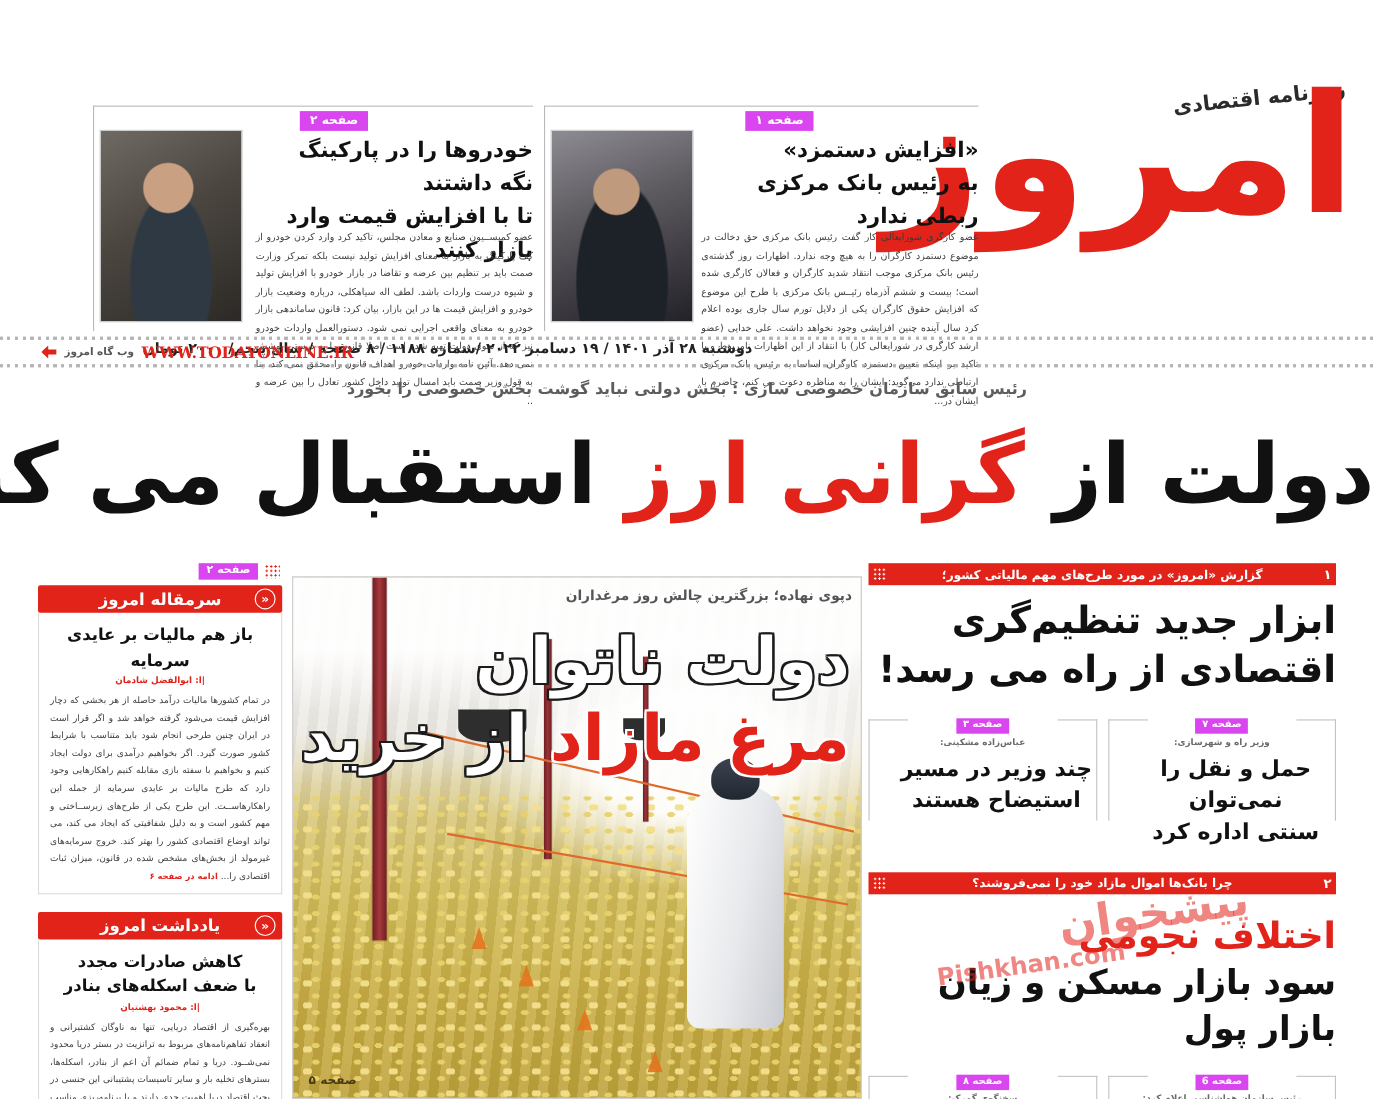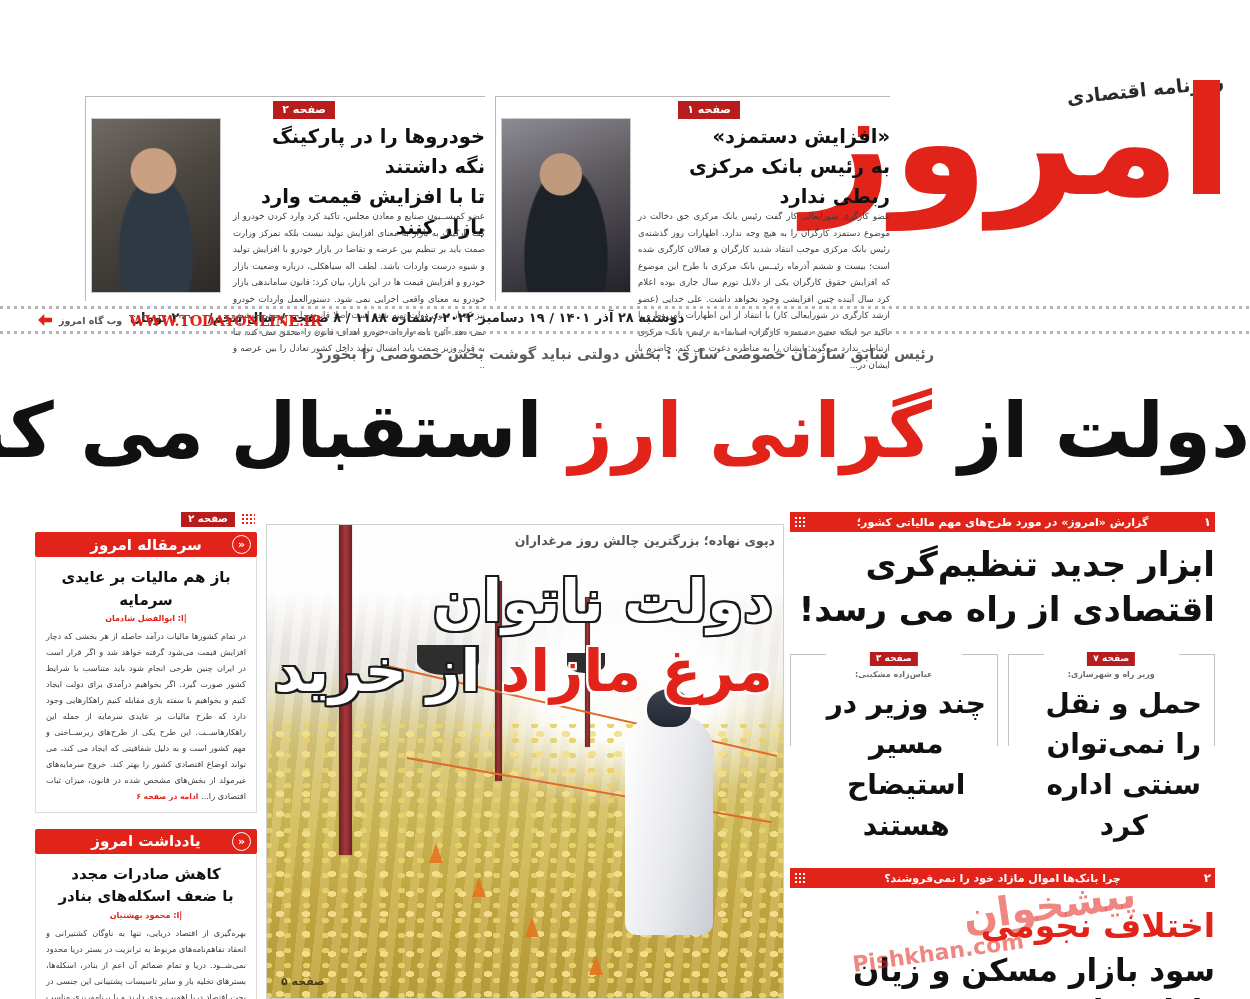--- a/index.html
+++ b/index.html
@@ -29,21 +29,21 @@
   }
 
   
   .teaser { position:absolute; top:96px; height:205px; }
   .teaser.right { right:360px; width:395px; }
   .teaser.left  { right:765px; width:400px; }
   .teaser .rule-top { position:absolute; top:0; right:0; width:100%; height:1px; background:#b9b9b9; }
   .teaser .rule-side { position:absolute; top:0; left:0; width:1px; height:205px; background:#b9b9b9; }
 
   .page-tag {
-    display:inline-block; background:#b91c1c; color:#fff;
+    display:inline-block; background:#d946ef; color:#fff;
     font-size:11px; font-weight:bold; padding:2px 9px 3px; line-height:1.2;
     direction:rtl;
   }
   .teaser-tagrow { position:absolute; top:2px; right:150px; }
   .teaser .ttl {
     position:absolute; top:26px; right:0; width:250px;
     text-align:right; direction:rtl;
     font-size:19.5px; font-weight:bold; color:#111; line-height:1.55;
     letter-spacing:-0.3px;
   }
@@ -247,21 +247,21 @@
   .pair { display:flex; gap:10px; margin-top:14px; }
   .pbox { position:relative; flex:1; padding-top:22px; }
   .pbox .corner-r { position:absolute; right:0; top:8px; width:1px; height:92px; background:#c2c2c2; }
   .pbox .corner-l { position:absolute; left:0;  top:8px; width:1px; height:92px; background:#c2c2c2; }
   .pbox .corner-t { position:absolute; right:0; top:8px; width:36px; height:1px; background:#c2c2c2; }
   .pbox .corner-t2{ position:absolute; left:0;  top:8px; width:36px; height:1px; background:#c2c2c2; }
   .pbox .ptag { position:absolute; right:50%; top:0; transform:translateX(50%); }
   .pbox .ptag .page-tag { font-size:9px; padding:1px 6px 2px; }
   .pbox .plead { direction:rtl; text-align:center; font-size:8px; color:#6a6a6a; font-weight:bold; margin-top:2px; }
   .pbox .ptitle {
-    direction:rtl; text-align:center; font-size:28px; font-weight:bold;
+    direction:rtl; text-align:center; font-size:20px; font-weight:bold;
     color:#111; line-height:1.45; letter-spacing:-0.5px; margin-top:5px;padding-left:25px;
   }
 
   .watermark {
     position:absolute; left:60px; top:22px; width:290px; height:92px;
     color:rgba(226,35,26,.55); font-weight:bold; direction:rtl;
     transform: rotate(-8deg); pointer-events:none;
   }
   .wm1 { font-size:40px; letter-spacing:-1px; }
   .wm2 { font-size:22px; letter-spacing:0px; direction:ltr; margin-top:-4px; }

